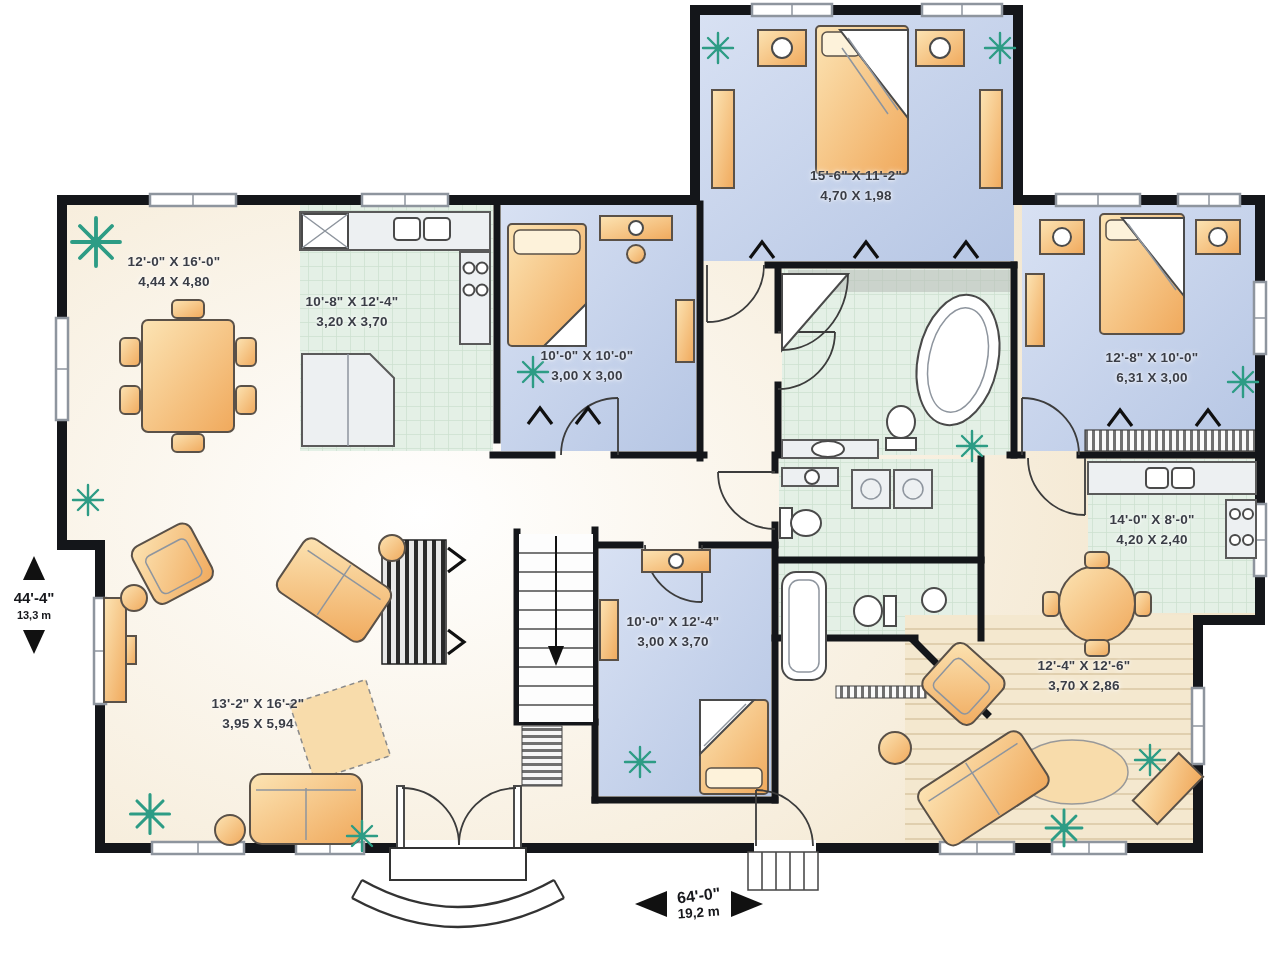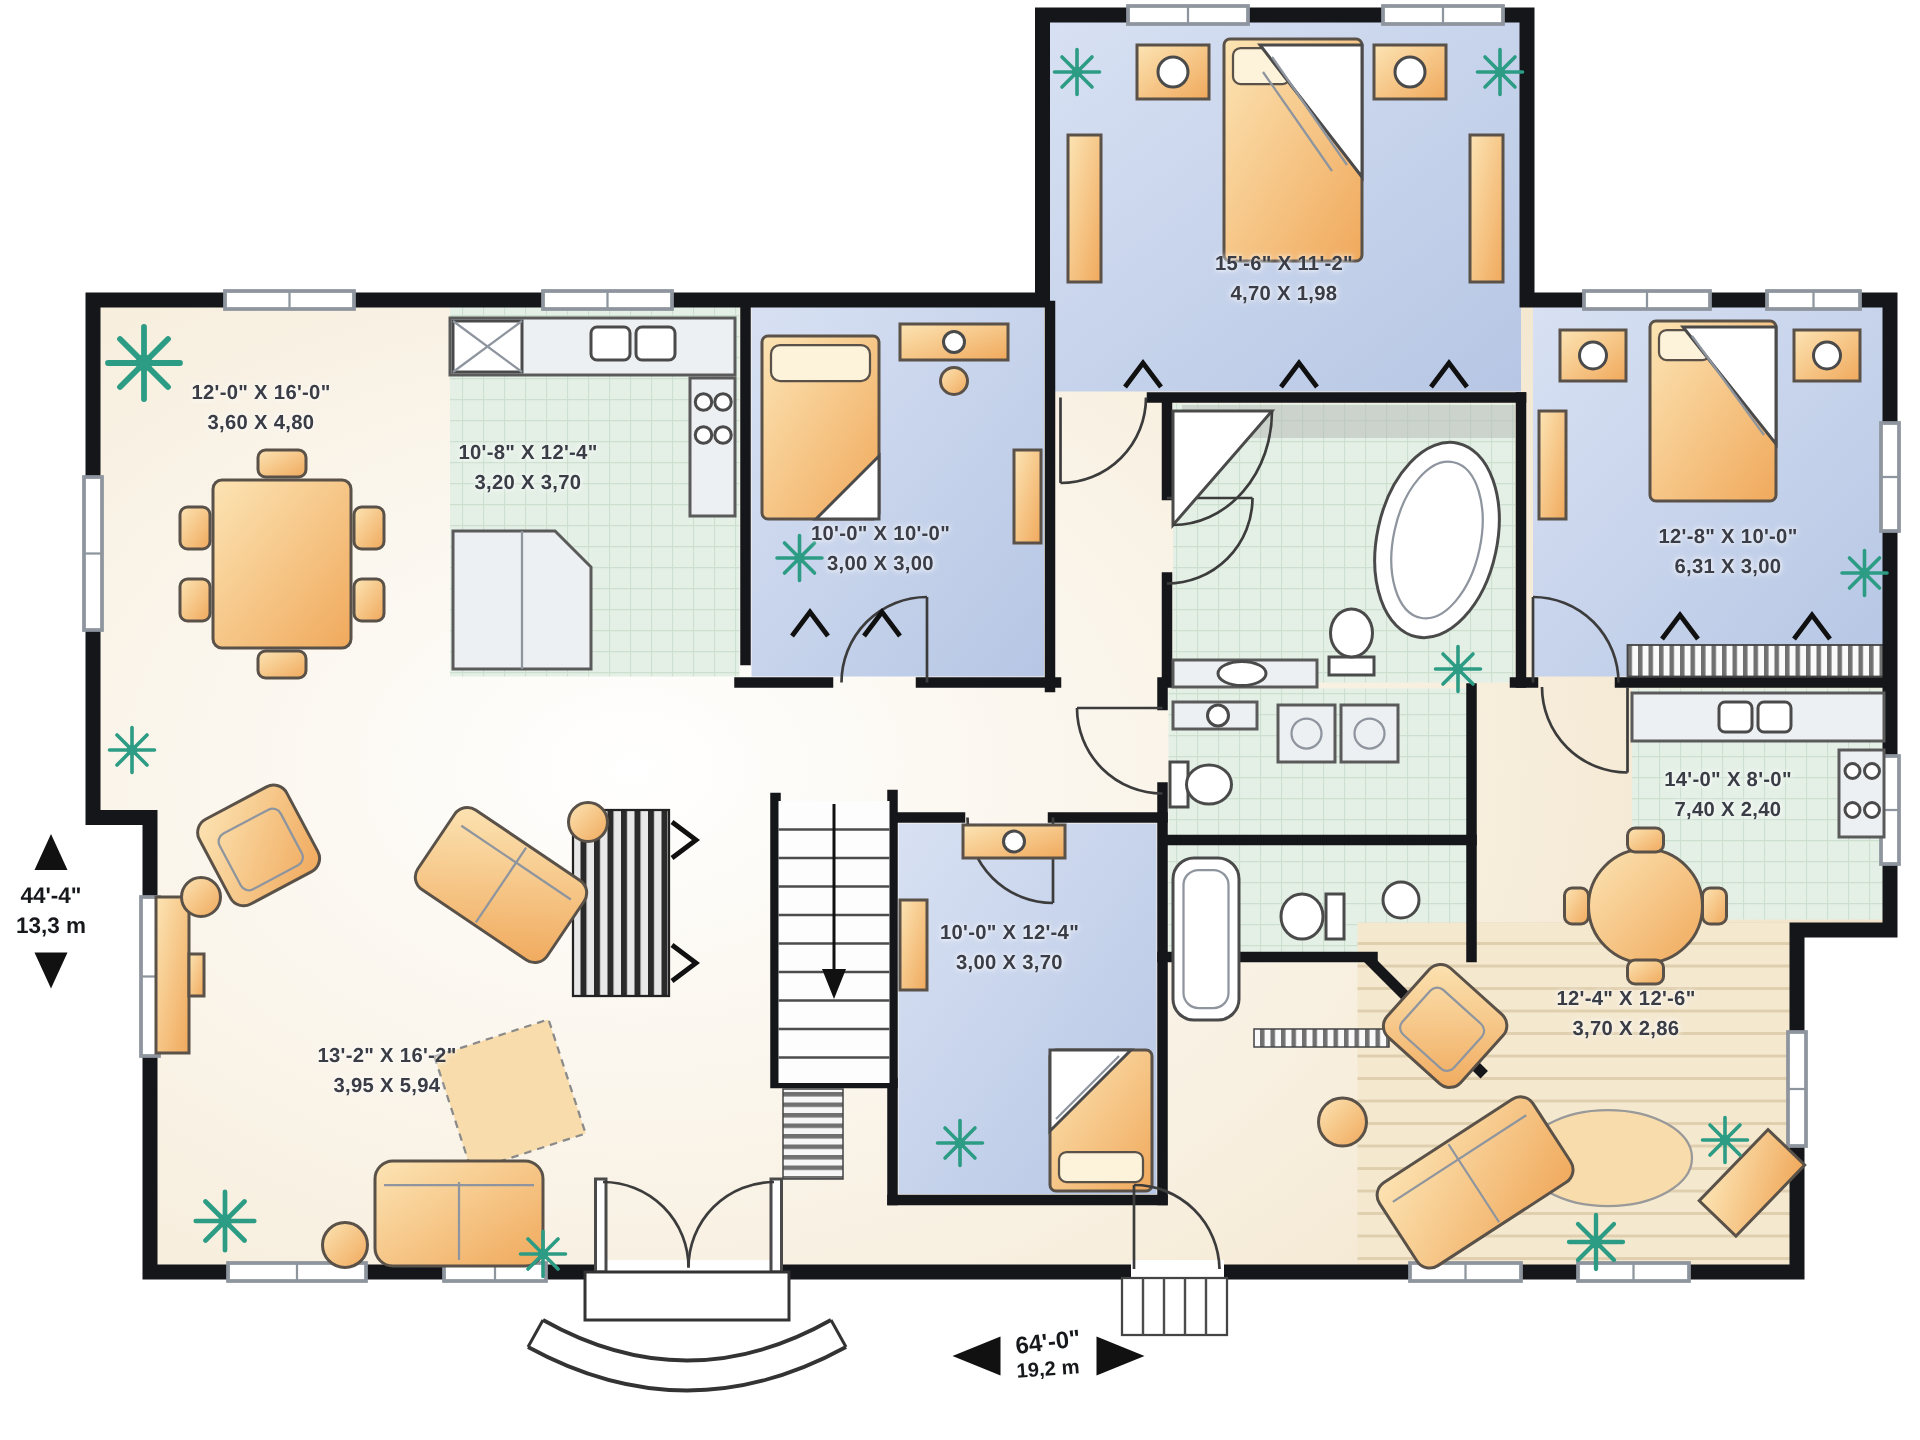--- a/index.html
+++ b/index.html
@@ -7,21 +7,21 @@
          font-family:"Liberation Sans",sans-serif;}
   .stage svg{position:absolute;left:0;top:0;}
   
   .rl{position:absolute;width:170px;text-align:center;
       font:bold 13.5px/1.5 "Liberation Sans",sans-serif;color:#3a3d46;letter-spacing:.2px;
       text-shadow:0 0 3px rgba(255,255,255,.95),0 0 6px rgba(255,255,255,.8);}
   .rl span{display:block;}
   
   .dimv{position:absolute;left:0;top:556px;width:68px;display:flex;flex-direction:column;
         align-items:center;font:bold 15px/1.3 "Liberation Sans",sans-serif;color:#17181c;}
-  .dimv .m{font-weight:bold;font-size:15px;}
+  .dimv .m{font-weight:bold;font-size:11px;}
   .dimh{position:absolute;left:580px;top:886px;width:238px;display:flex;align-items:center;
         justify-content:center;font:bold 16px/1.2 "Liberation Sans",sans-serif;color:#17181c;}
   .dimh .txt{text-align:center;}
   .dimh .imp{display:block;transform:rotate(-7deg);}
   .dimh .m{display:block;font-size:13.5px;transform:rotate(-4deg);}
   .tu{width:0;height:0;border-left:11px solid transparent;border-right:11px solid transparent;
       border-bottom:24px solid #111;margin-bottom:8px;}
   .td{width:0;height:0;border-left:11px solid transparent;border-right:11px solid transparent;
       border-top:24px solid #111;margin-top:8px;}
   .tl{width:0;height:0;border-top:13px solid transparent;border-bottom:13px solid transparent;
@@ -427,41 +427,41 @@
   <use href="#plant" transform="translate(1000,48)"></use>
   <use href="#plant" transform="translate(1243,382)"></use>
   <use href="#plant" transform="translate(972,446)"></use>
   <use href="#plant" transform="translate(1064,828) scale(1.2)"></use>
   <use href="#plant" transform="translate(1150,760)"></use>
 </g>
 </svg>
 
 <div class="rl" style="left:89px;top:252px">
   <span>12'-0" X 16'-0"</span>
-  <span>3,60 X 4,80</span>
+  <span>4,44 X 4,80</span>
 </div>
 <div class="rl" style="left:267px;top:292px">
   <span>10'-8" X 12'-4"</span>
   <span>3,20 X 3,70</span>
 </div>
 <div class="rl" style="left:502px;top:346px">
   <span>10'-0" X 10'-0"</span>
   <span>3,00 X 3,00</span>
 </div>
 <div class="rl" style="left:771px;top:166px">
   <span>15'-6" X 11'-2"</span>
   <span>4,70 X 1,98</span>
 </div>
 <div class="rl" style="left:1067px;top:348px">
   <span>12'-8" X 10'-0"</span>
   <span>6,31 X 3,00</span>
 </div>
 <div class="rl" style="left:1067px;top:510px">
   <span>14'-0" X 8'-0"</span>
-  <span>7,40 X 2,40</span>
+  <span>4,20 X 2,40</span>
 </div>
 <div class="rl" style="left:588px;top:612px">
   <span>10'-0" X 12'-4"</span>
   <span>3,00 X 3,70</span>
 </div>
 <div class="rl" style="left:173px;top:694px">
   <span>13'-2" X 16'-2"</span>
   <span>3,95 X 5,94</span>
 </div>
 <div class="rl" style="left:999px;top:656px">

